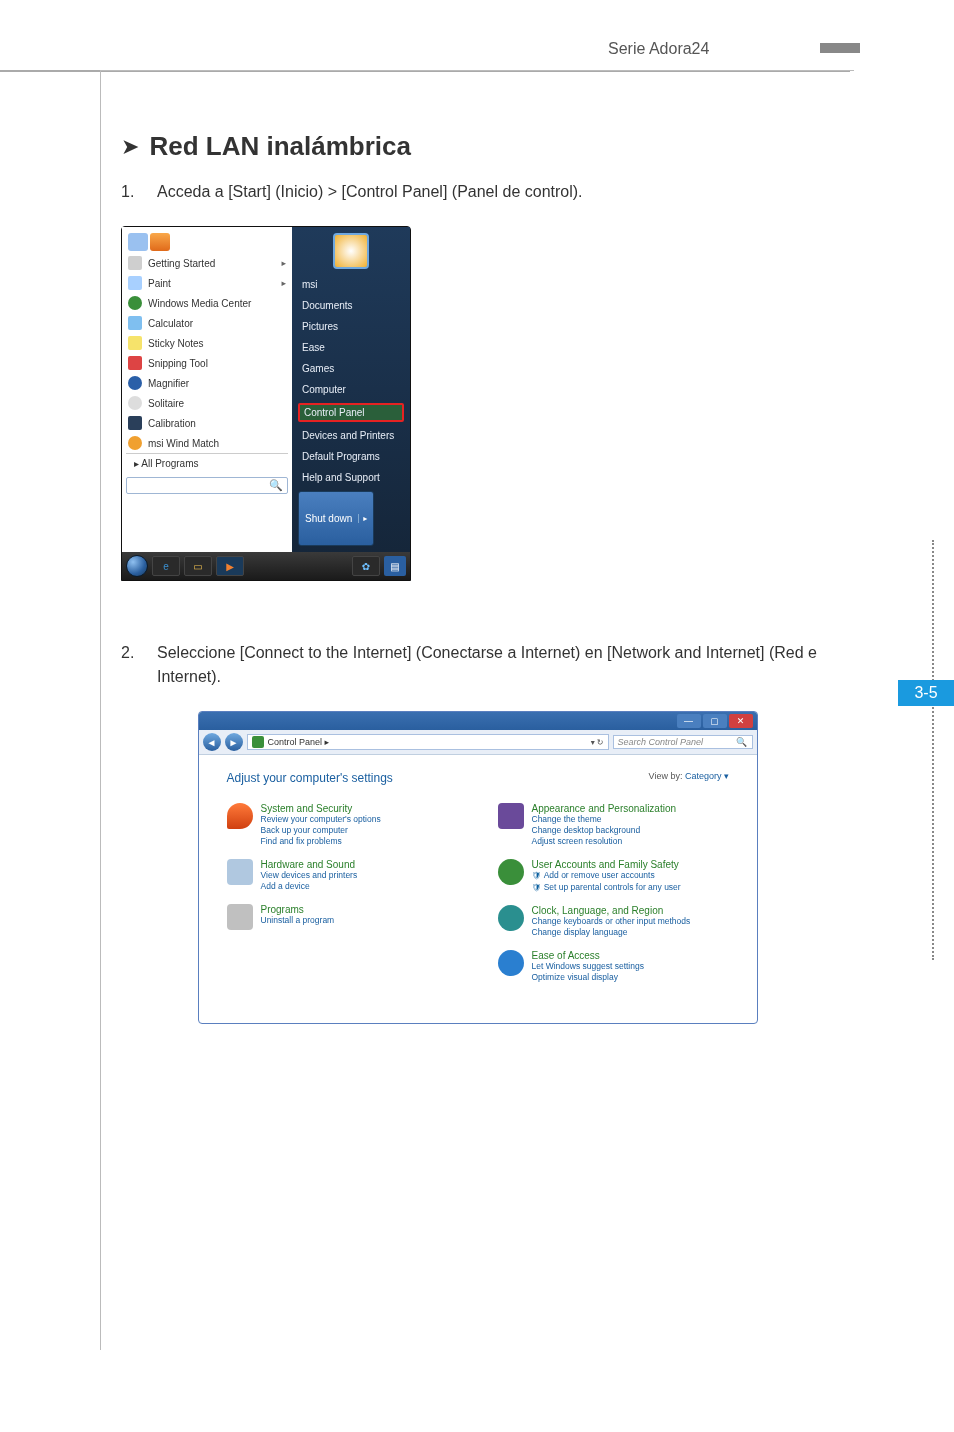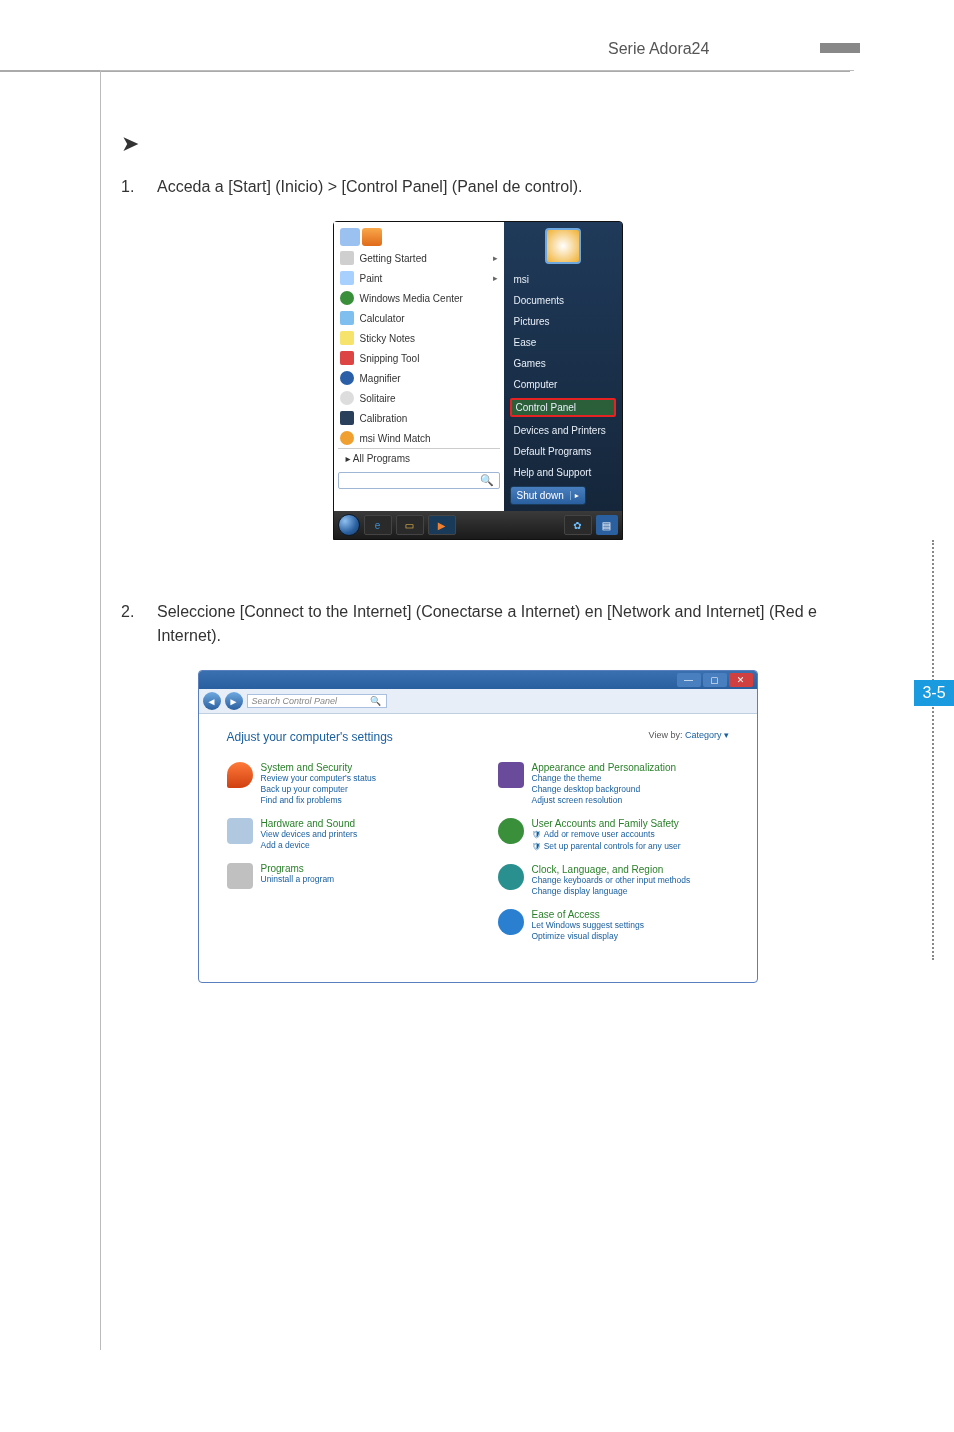--- a/index.html
+++ b/index.html
@@ -67,21 +67,20 @@
     color: #333;
     margin-bottom: 22px;
     line-height: 1.5;
   }
   .step-num { width: 18px; }
   .step-text { flex: 1; }
 
   
   .startmenu-wrap {
     display: flex;
-    justify-content: center;
     margin-bottom: 60px;
   }
   .startmenu {
     width: 290px;
     background: #1a2f4a;
     border: 1px solid #111;
     border-radius: 4px 4px 0 0;
     font-size: 10px;
     color: #222;
   }
@@ -176,21 +175,21 @@
     background: #2a5f3a;
     border-radius: 2px;
     padding: 2px 4px;
   }
   .sm-shutdown {
     margin-top: auto;
     align-self: flex-start;
     background: linear-gradient(#4a7fbf,#2a5f9f);
     color: #fff;
     font-size: 10px;
-    padding: 3px 6px;
+    padding: 21px 6px;
     border-radius: 3px;
     border: 1px solid #1a3a5a;
     display: flex;
     align-items: center;
     gap: 6px;
   }
   .sm-shutdown .arr {
     border-left: 1px solid #7fa8d0;
     padding-left: 4px;
     font-size: 8px;
@@ -334,21 +333,21 @@
   .cp-icon.ease{ background: #2a7fd0; border-radius:50%;}
   .cp-texts .title { color: #2a7f2a; font-size: 10px; }
   .cp-texts .link { color: #1a5fa0; font-size: 8.5px; display:block; line-height: 1.3; }
   .cp-texts .link.u { text-decoration: underline; }
   .cp-texts .shield::before { content:"🛡"; font-size:8px; margin-right:2px; color:#0a5f9f; }
 
   .page-badge {
     position: absolute;
     right: 0;
     top: 680px;
-    width: 40px;
+    width: 56px;
     background: #1a9adf;
     color: #fff;
     font-size: 16px;
     text-align: center;
     padding: 4px 0;
   }
   .page-dotted {
     position: absolute;
     right: 20px;
     top: 540px;
@@ -364,20 +363,21 @@
 <div class="header-bar"></div>
 <div class="header-rule"></div>
 
 <div class="page-dotted"></div>
 <div class="page-badge">3-5</div>
 
 <div class="content-frame">
 
   <div class="section-heading">
     <span class="arrow">➤</span>
+    <h2>Red LAN inalámbrica</h2>
   </div>
 
   <div class="step-line">
     <span class="step-num">1.</span>
     <span class="step-text">Acceda a [Start] (Inicio) &gt; [Control Panel] (Panel de control).</span>
   </div>
 
   <div class="startmenu-wrap">
     <div class="startmenu">
       <div class="sm-top">
@@ -472,39 +472,47 @@
   <div class="cp-wrap">
     <div class="cpwin">
       <div class="cpwin-titlebar">
         <div class="winbtn">—</div>
         <div class="winbtn">▢</div>
         <div class="winbtn close">✕</div>
       </div>
       <div class="cpwin-addr">
         <div class="navbtn">◄</div>
         <div class="navbtn">►</div>
+        <div class="addrbar">
+          <span class="ic"></span>
+          <span>Control Panel  ▸</span>
+          <span class="drop">
+              <span>▾</span>
+              <span>↻</span>
+            </span>
+        </div>
         <div class="searchbar">
           <span>Search Control Panel</span>
           <span class="mg">🔍</span>
         </div>
       </div>
       <div class="cpwin-body">
         <span class="cpwin-viewby">
           <span>View by:</span>
           <span class="cat">Category ▾</span>
         </span>
         <div class="cpwin-heading">Adjust your computer's settings</div>
 
         <div class="cp-grid">
           <div class="cp-col">
             <div class="cp-item">
               <div class="cp-icon sys"></div>
               <div class="cp-texts">
                 <div class="title">System and Security</div>
-                <span class="link">Review your computer's status</span>
+                <span class="link">Review your computer's options</span>
                 <span class="link">Back up your computer</span>
                 <span class="link">Find and fix problems</span>
               </div>
             </div>
             <div class="cp-item">
               <div class="cp-icon hw"></div>
               <div class="cp-texts">
                 <div class="title">Hardware and Sound</div>
                 <span class="link">View devices and printers</span>
                 <span class="link">Add a device</span>

